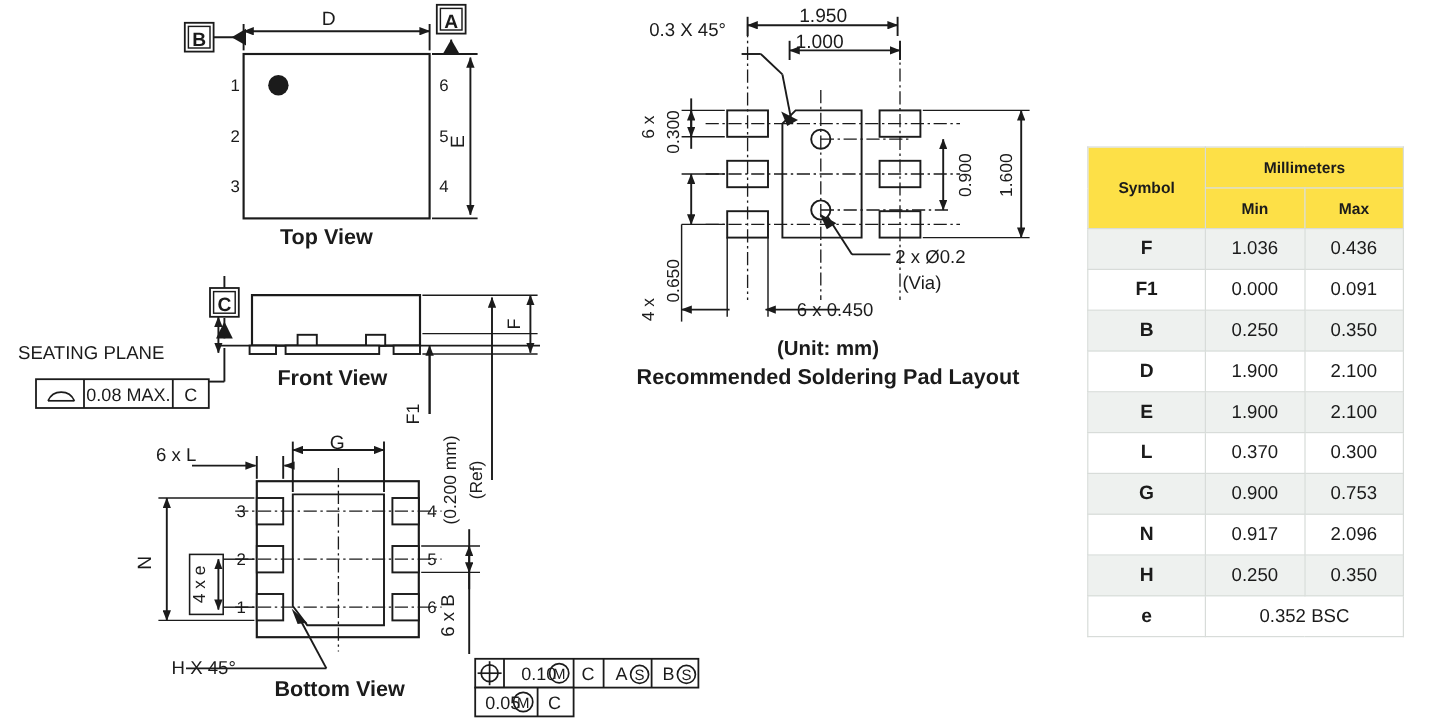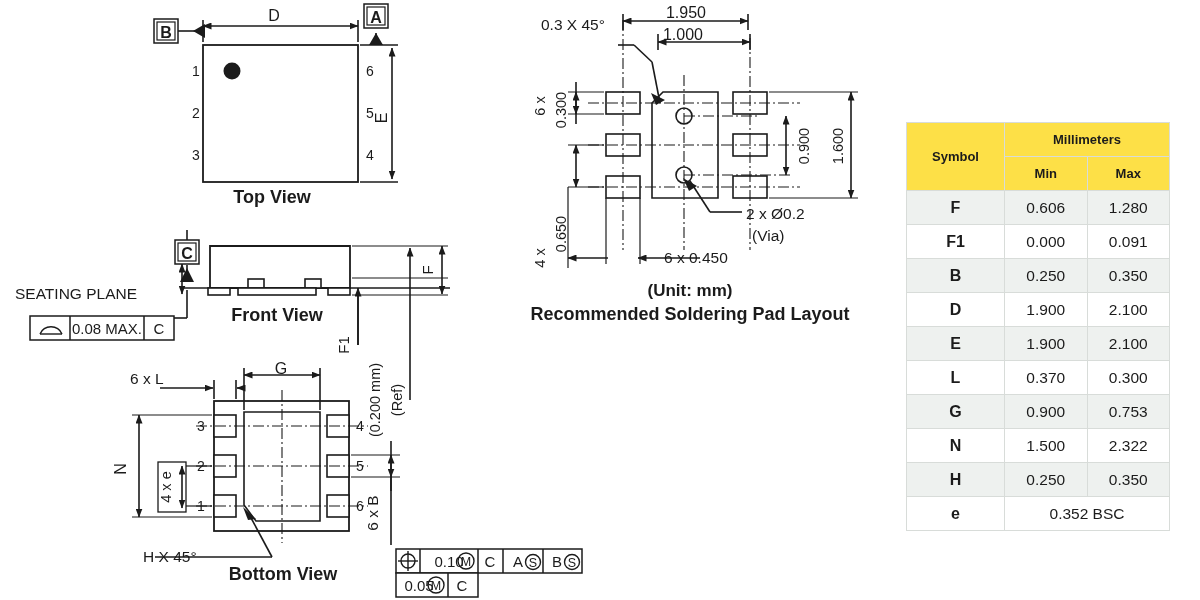--- a/index.html
+++ b/index.html
@@ -350,22 +350,22 @@
           <th colspan="2">Millimeters</th>
         </tr>
         <tr>
           <th>Min</th>
           <th>Max</th>
         </tr>
       </thead>
       <tbody id="dim-table-body">
           <tr class="alt">
             <td class="symcell">F</td>
-            <td class="valcell">0.606</td>
-            <td class="valcell">1.280</td>
+            <td class="valcell">1.036</td>
+            <td class="valcell">0.436</td>
           </tr>
           <tr class="plain">
             <td class="symcell">F1</td>
             <td class="valcell">0.000</td>
             <td class="valcell">0.091</td>
           </tr>
           <tr class="alt">
             <td class="symcell">B</td>
             <td class="valcell">0.250</td>
             <td class="valcell">0.350</td>
@@ -385,22 +385,22 @@
             <td class="valcell">0.370</td>
             <td class="valcell">0.300</td>
           </tr>
           <tr class="alt">
             <td class="symcell">G</td>
             <td class="valcell">0.900</td>
             <td class="valcell">0.753</td>
           </tr>
           <tr class="plain">
             <td class="symcell">N</td>
-            <td class="valcell">1.500</td>
-            <td class="valcell">2.322</td>
+            <td class="valcell">0.917</td>
+            <td class="valcell">2.096</td>
           </tr>
           <tr class="alt">
             <td class="symcell">H</td>
             <td class="valcell">0.250</td>
             <td class="valcell">0.350</td>
           </tr>
           <tr class="plain">
             <td class="symcell">e</td>
             <td class="valcell" colspan="2">0.352 BSC</td>
           </tr>

